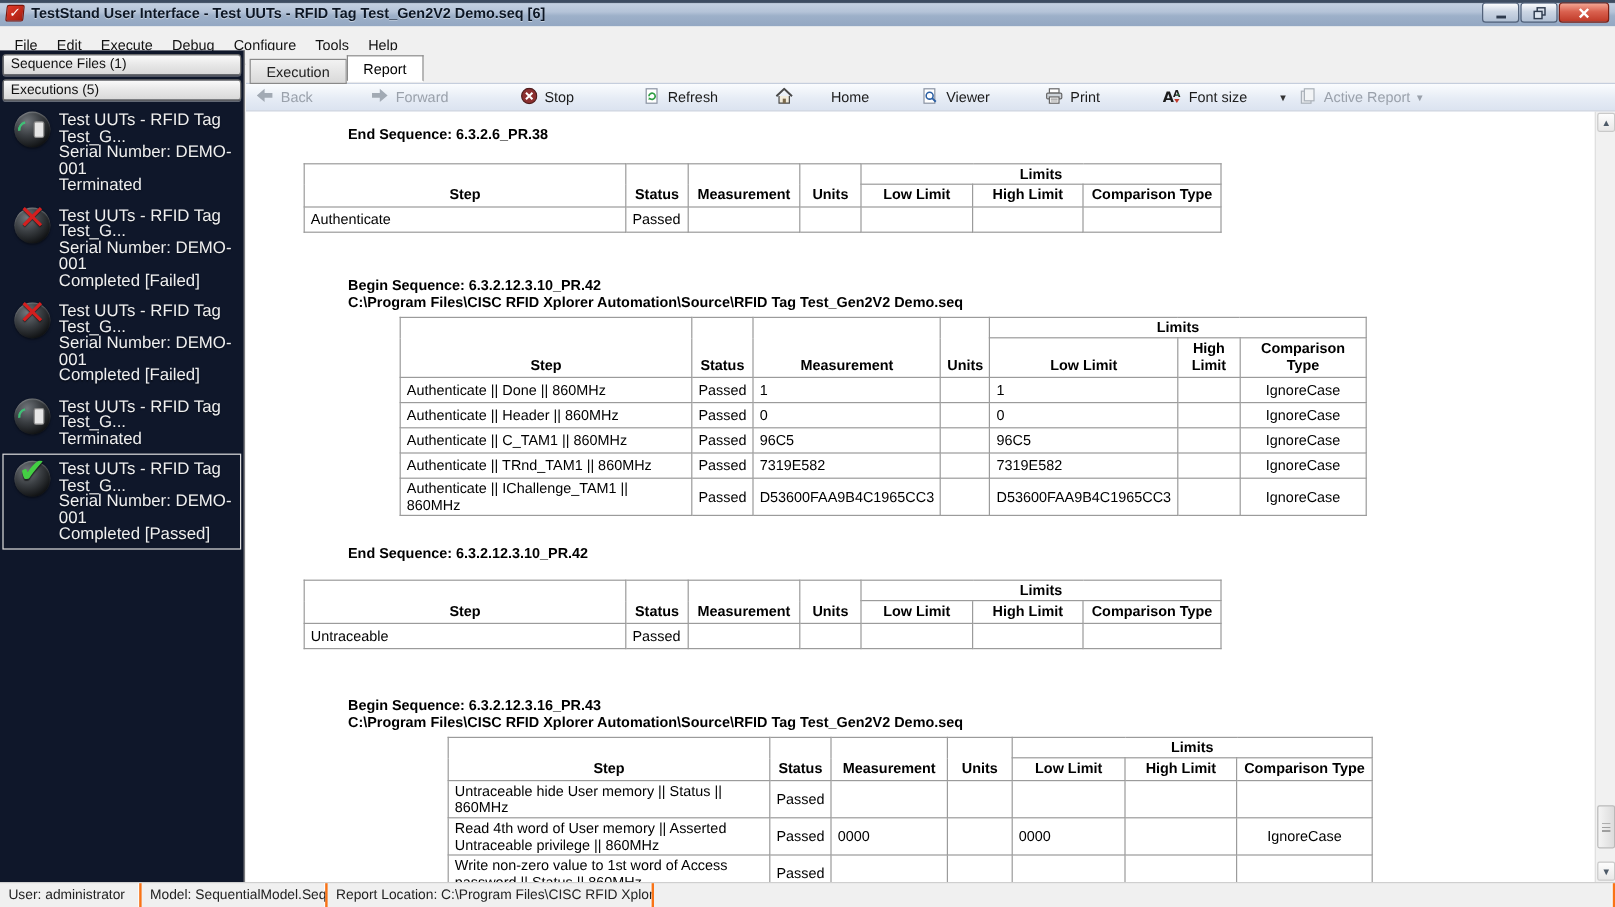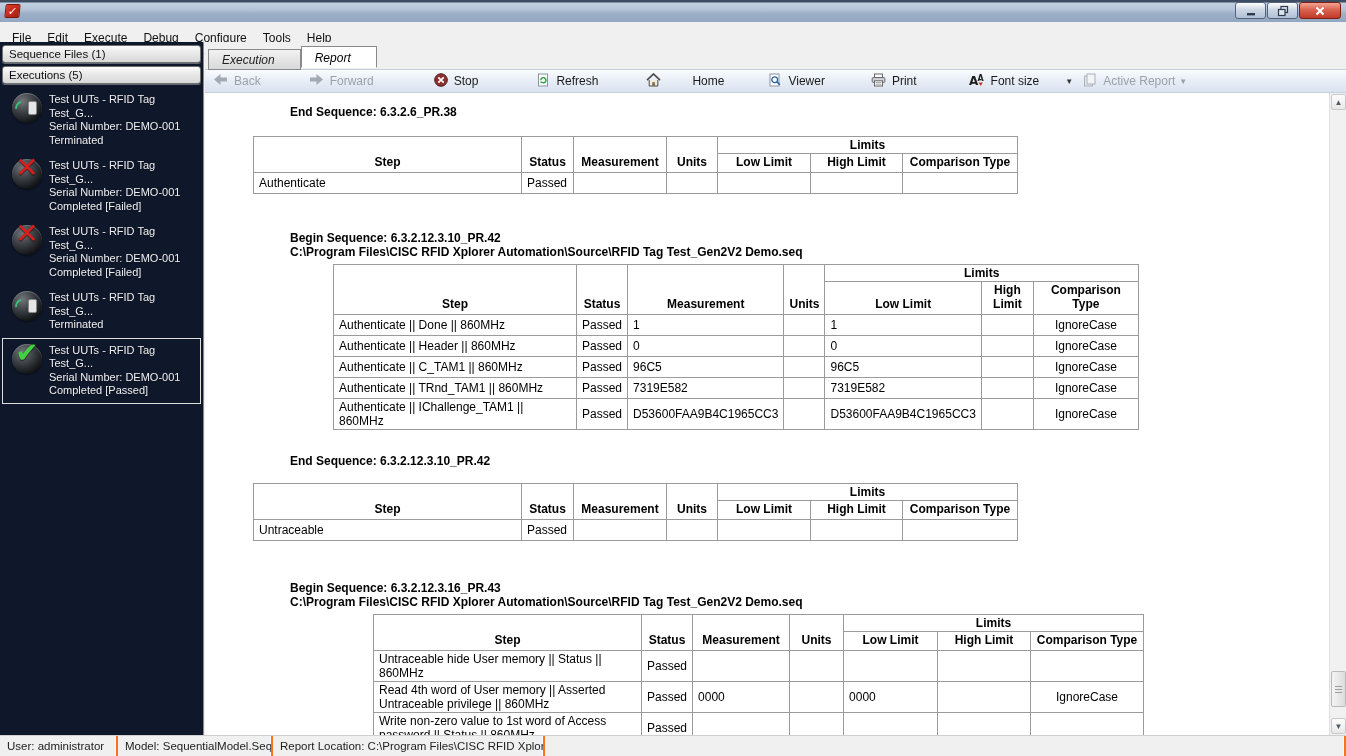--- a/index.html
+++ b/index.html
@@ -26,36 +26,36 @@
 
   
   .sidebar { position:absolute; top:42px; left:0; width:204px; bottom:21px; background:#0f172a;
     border-right:1px solid #8a8a8a; padding:3px 2px 0 2px; }
   .pane-header { display:block; width:100%; height:18px; margin-bottom:3px; text-align:left; padding:1px 6px;
     font-size:11.5px; color:#111; background:linear-gradient(#fbfbfb,#e9e9e9 45%,#d8d8d8);
     border:1px solid #6f6f6f; border-radius:3px; box-shadow:0 1px 0 rgba(255,255,255,.35); }
   .exec-list { margin-top:2px; }
   .exec-item { display:flex; align-items:flex-start; gap:7px; padding:5px 3px 5px 9px; border:1px solid transparent; }
   .exec-item.selected { border:1px solid #dedede; }
-  .exec-text { color:#efefef; font-size:11px; line-height:13.5px; text-shadow:0 1px 1px rgba(0,0,0,.35); }
+  .exec-text { color:#efefef; font-size:14px; line-height:13.5px; text-shadow:0 1px 1px rgba(0,0,0,.35); }
   .orb { position:relative; width:30px; height:30px; flex-shrink:0; border-radius:50%;
     background:radial-gradient(circle at 35% 28%, #71767b 0%, #3a3e42 40%, #121416 75%, #000 100%);
     box-shadow:0 1px 2px rgba(0,0,0,.5), inset 0 1px 1px rgba(255,255,255,.25); }
   .orb .mark { position:absolute; left:0; top:-6px; width:30px; text-align:center; font-size:28px; font-weight:bold; line-height:30px; }
   .orb .mark.fail { color:#d41f1f; text-shadow:0 1px 1px rgba(0,0,0,.6); }
   .orb .mark.pass { color:#44cf44; text-shadow:0 1px 1px rgba(0,0,0,.6); }
   .orb .gauge-box { position:absolute; right:5px; top:8px; width:9px; height:14px; background:#e6e6e6;
     border:1px solid #888; border-radius:2px; }
   .orb .gauge-arc { position:absolute; left:3px; top:8px; width:14px; height:14px; border:2px solid transparent;
     border-left-color:#3fbf76; border-radius:50%; transform:rotate(35deg); }
 
   
   .main { position:absolute; top:42px; left:205px; right:0; bottom:21px; background:#f0f0f0; }
   .tabstrip { height:27px; position:relative; padding:4px 0 0 3px; }
-  .tab { display:inline-block; padding:3px 25px 2px 13px; font-size:12px; border:1px solid #898989; position:relative;font-style:italic; }
+  .tab { display:inline-block; padding:3px 13px 2px 13px; font-size:12px; border:1px solid #898989; position:relative; }
   .tab.inactive { background:linear-gradient(#f2f2f2,#d9d9d9); top:2px; color:#222; }
   .tab.active { background:#fff; border-bottom-color:#fff; z-index:3; padding-top:4px; top:0; }
   .toolbar { height:24px; display:flex; align-items:center;
     background:linear-gradient(#fafcfe,#e6ecf5 55%,#dbe3f0); border:1px solid #c5cedd; border-left:none; border-right:none; }
   .tb-btn { display:flex; align-items:center; gap:6px; font-size:12px; color:#1b1b1b; white-space:nowrap; }
   .tb-btn.disabled { color:#9aa1ab; }
   .tb-caret { font-size:8px; color:#333; }
   .tb-caret.disabled { color:#9aa1ab; }
 
   
@@ -96,20 +96,21 @@
   .statusbar { position:absolute; bottom:0; left:0; right:0; height:21px; background:#f0f0f0;
     border-top:1px solid #cfcfcf; display:flex; align-items:stretch; font-size:11.5px; color:#222; }
   .sb-cell { display:flex; align-items:center; padding-left:7px; border-right:2px solid #f97316;
     box-shadow:inset -1px 0 0 #fbfbfb; white-space:nowrap; overflow:hidden; }
 </style>
 </head>
 <body>
 
 <div class="titlebar">
   <div class="app-icon">✓</div>
+  <div class="title-text">TestStand User Interface - Test UUTs - RFID Tag Test_Gen2V2 Demo.seq [6]</div>
   <div class="win-controls">
     <div class="win-btn">
         <svg width="12" height="12" viewBox="0 0 12 12">
           <rect x="2" y="8" width="8" height="2.4" fill="#2e3b4e"></rect>
         </svg>
       </div>
     <div class="win-btn">
         <svg width="12" height="12" viewBox="0 0 12 12">
           <rect x="4" y="1.5" width="6.5" height="6" fill="none" stroke="#2e3b4e" stroke-width="1.2"></rect>
           <rect x="1.5" y="4.5" width="6.5" height="6" fill="#dce4ee" stroke="#2e3b4e" stroke-width="1.2"></rect>

